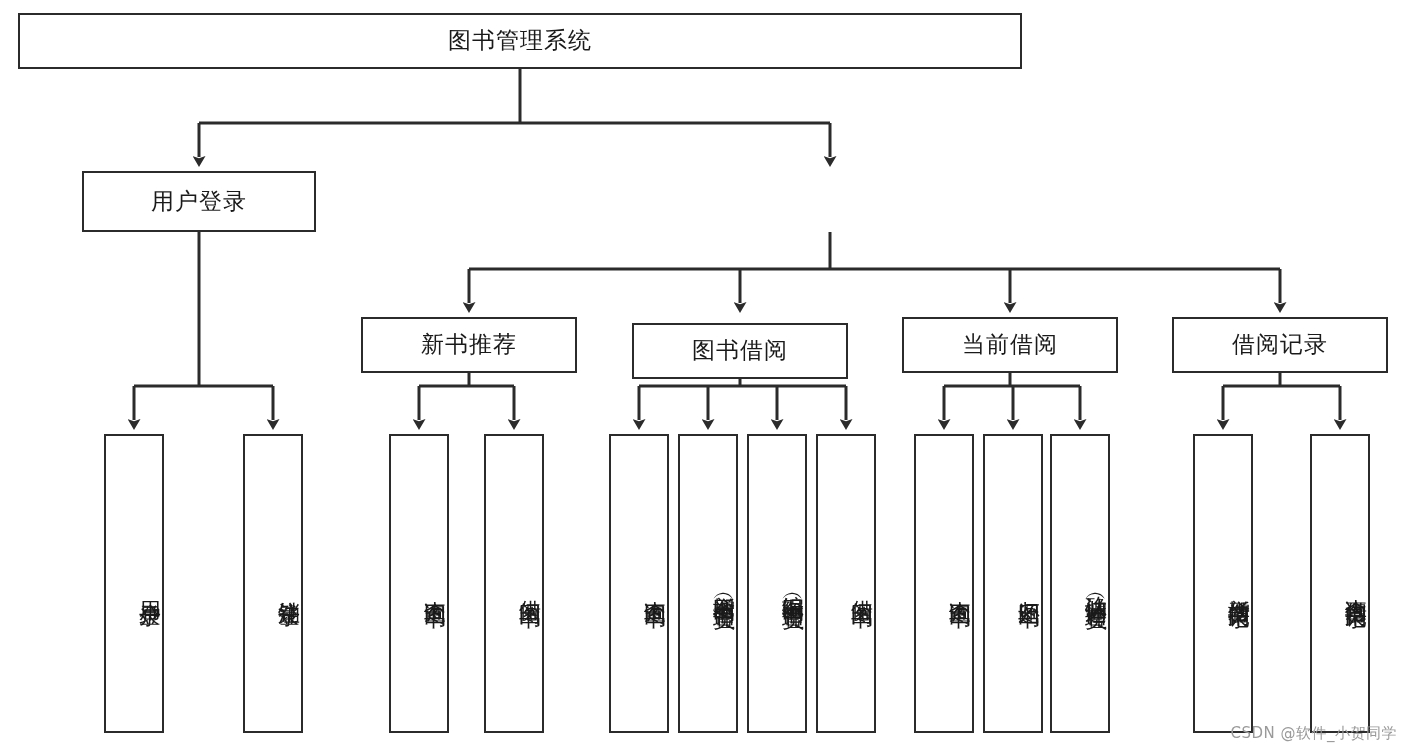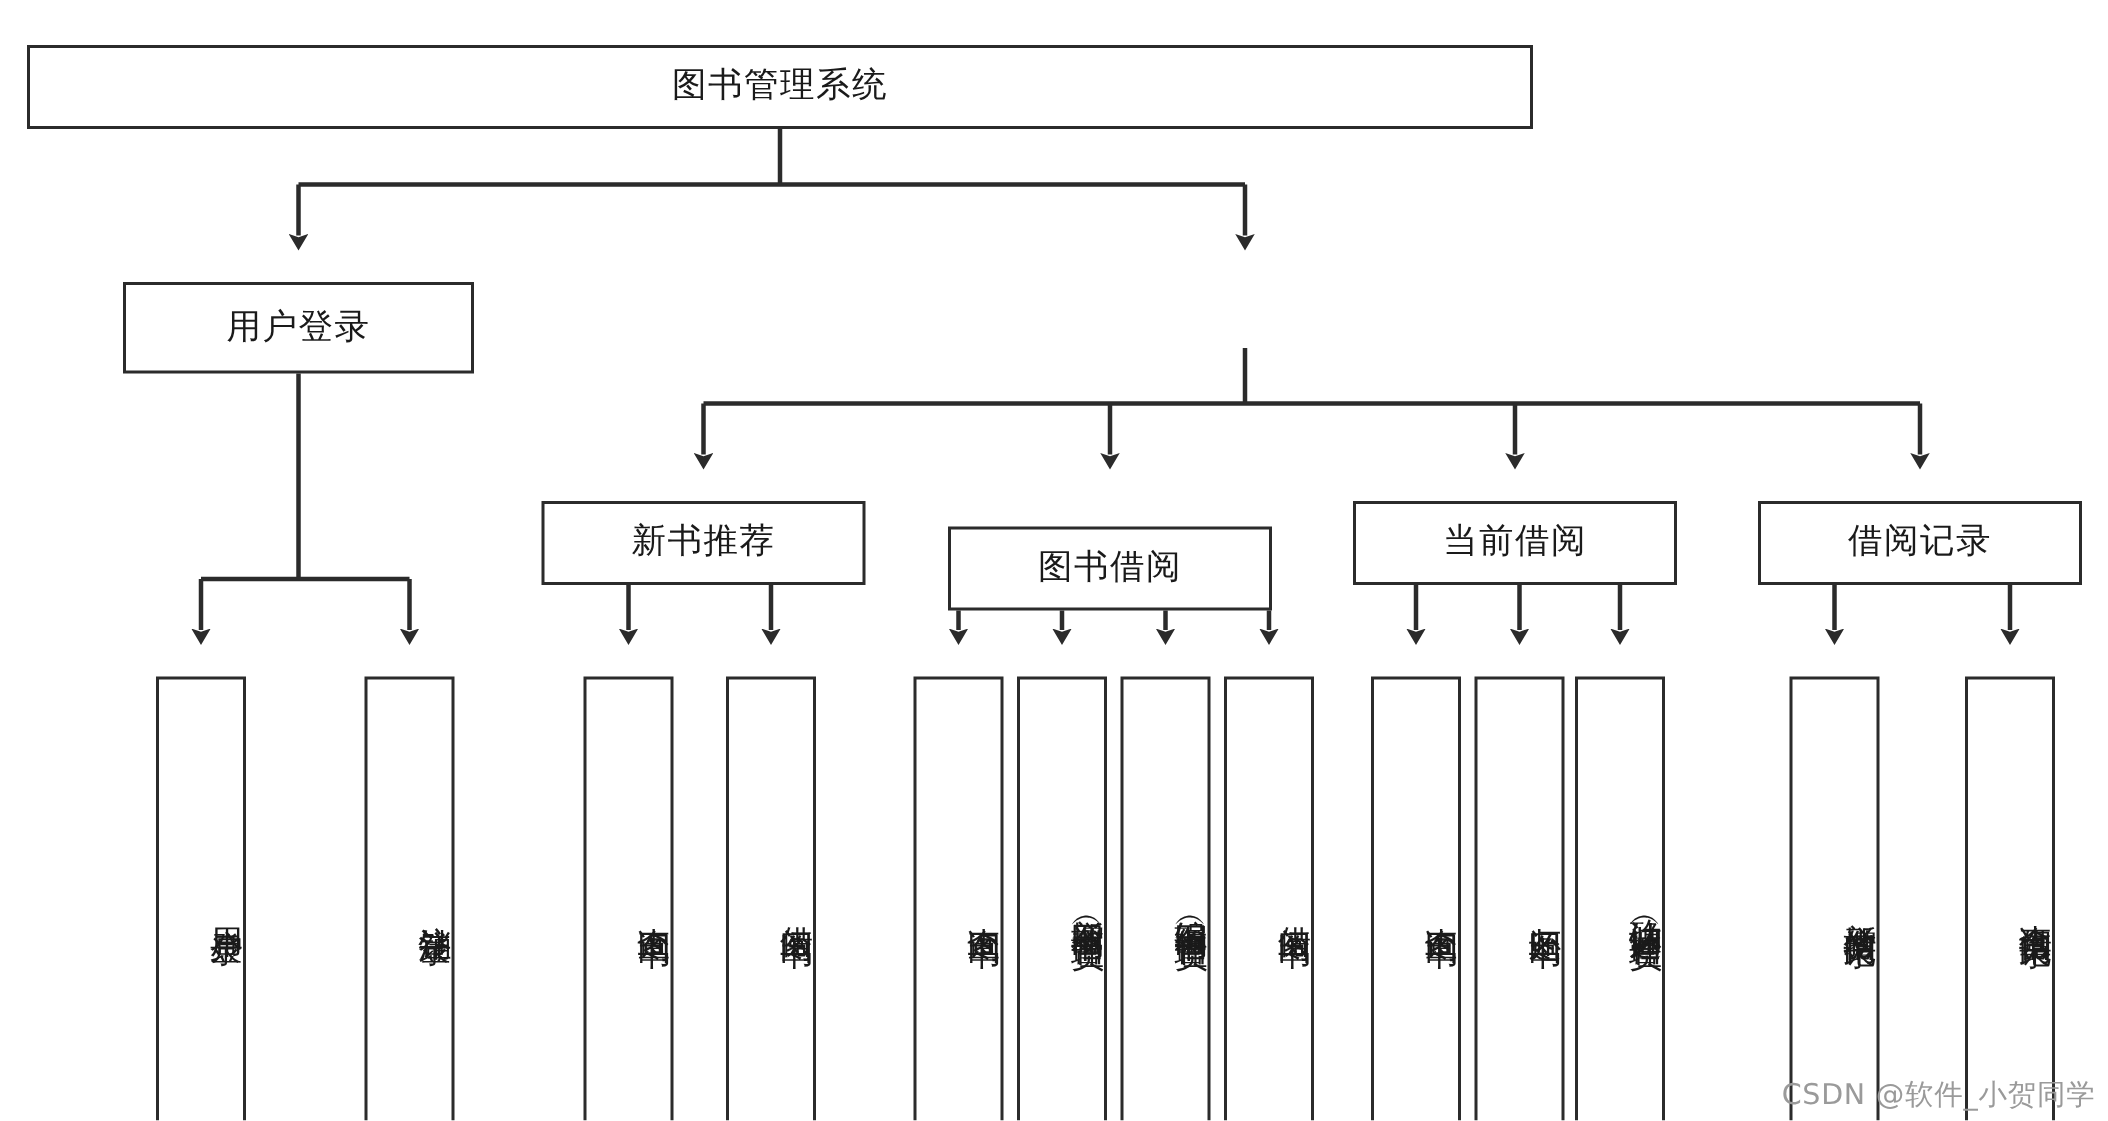--- a/index.html
+++ b/index.html
@@ -28,21 +28,20 @@
   .node {
     position: absolute;
     box-sizing: border-box;
     border: 2.5px solid #2b2b2b;
     background: #ffffff;
     color: #1a1a1a;
     display: flex;
     align-items: center;
     justify-content: center;
     text-align: center;
-    margin-top: 17px;
   }
   .node.horiz {
     font-size: 23px;
     letter-spacing: 1px;
     line-height: 1.2;
   }
   .node.vert {
     writing-mode: vertical-rl;
     text-orientation: upright;
     font-size: 22px;
@@ -54,21 +53,21 @@
   }
   .node.vert .label {
     writing-mode: vertical-rl;
     text-orientation: upright;
     display: block;
   }
   #watermark {
     position: absolute;
     right: 8px;
     bottom: 4px;
-    font-size: 19px;
+    font-size: 15px;
     color: #9a9a9a;
     letter-spacing: 0.5px;
     white-space: nowrap;
     pointer-events: none;
   }
 </style>
 </head>
 <body>
 
 <div id="canvas">
@@ -117,21 +116,21 @@
 
   <div class="node horiz" style="left: 18px; top: 13px; width: 1004px; height: 56px;">
     <span class="label">图书管理系统</span>
   </div>
   <div class="node horiz" style="left: 82px; top: 171px; width: 234px; height: 61px;">
     <span class="label">用户登录</span>
   </div>
   <div class="node horiz" style="left: 361px; top: 317px; width: 216px; height: 56px;">
     <span class="label">新书推荐</span>
   </div>
-  <div class="node horiz" style="left: 632px; top: 334px; width: 216px; height: 56px;">
+  <div class="node horiz" style="left: 632px; top: 323px; width: 216px; height: 56px;">
     <span class="label">图书借阅</span>
   </div>
   <div class="node horiz" style="left: 902px; top: 317px; width: 216px; height: 56px; text-align: right;">
     <span class="label">当前借阅</span>
   </div>
   <div class="node horiz" style="left: 1172px; top: 317px; width: 216px; height: 56px;">
     <span class="label">借阅记录</span>
   </div>
   <div class="node vert" style="left: 104px; top: 434px; width: 60px; height: 299px;">
     <span class="label">用户登录</span>

